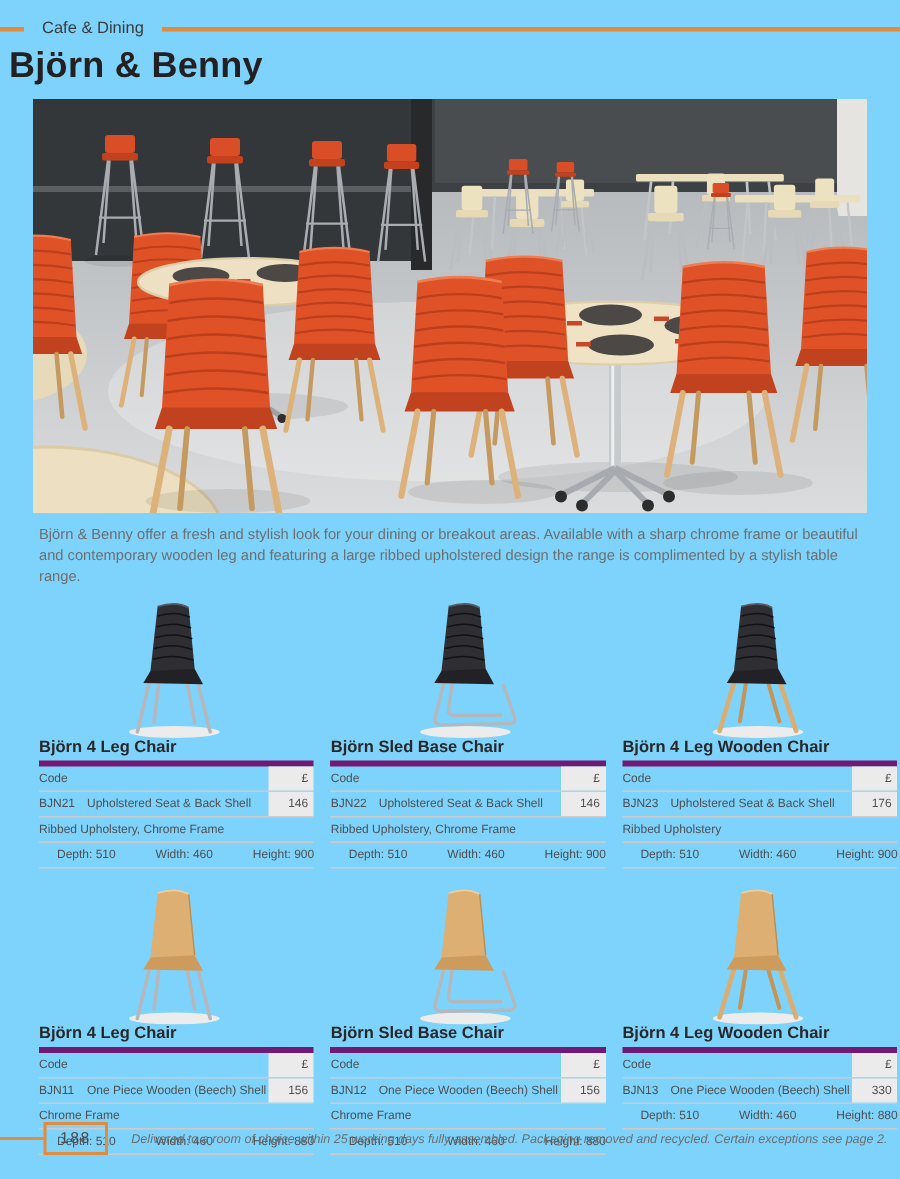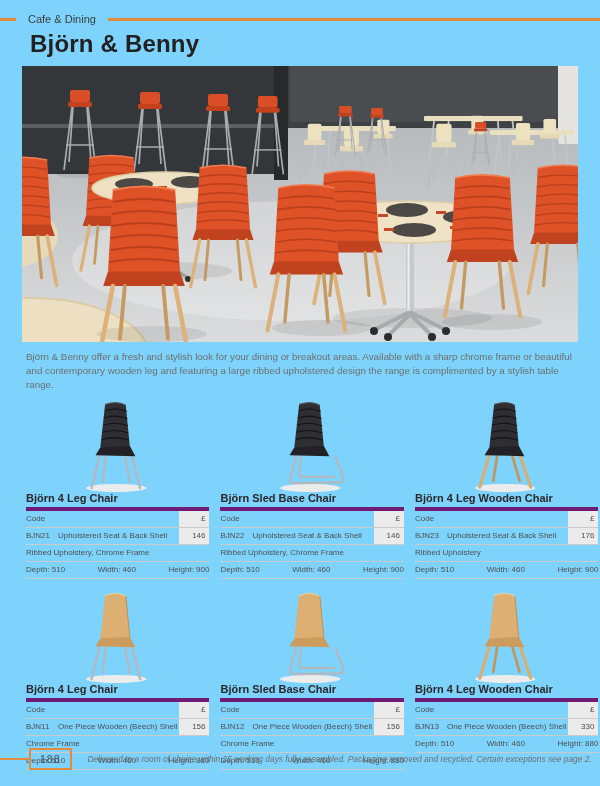--- a/index.html
+++ b/index.html
@@ -4,42 +4,42 @@
 <style>
   * { margin:0; padding:0; box-sizing:border-box; }
   body { background:#fff; font-family:"Liberation Sans","DejaVu Sans",sans-serif; }
   .page { position:relative; width:600px; height:786px; background:#7dd3fc; overflow:hidden; }
 
   
   .topbar { display:flex; align-items:center; margin-top:13px; }
   .topbar .dash { width:16px; height:3px; background:#E28B3C; }
   .topbar .cat { font-size:11px; color:#3B3B3B; margin:0 12px; white-space:nowrap; }
   .topbar .rule { flex:1; height:3px; background:#E28B3C; }
-  h1.title { font-size:24px; font-weight:bold; color:#232021; margin:5px 0 8px 30px; letter-spacing:0.2px; }
+  h1.title { font-size:24px; font-weight:bold; color:#232021; margin:5px 0 8px 6px; letter-spacing:0.2px; }
 
   
   .hero { margin:0 22px; height:276px; overflow:hidden; background:#C9CCCE; }
 
   
   .intro { margin:8px 26px 0 26px; font-size:9.8px; color:#6E6E6E; line-height:1.45; }
 
   
   .grid { display:grid; grid-template-columns:repeat(3,1fr); column-gap:11px; row-gap:9px; margin:4px 25px 0 26px; }
   .card {}
   .chair-img { height:95px; display:flex; justify-content:center; align-items:flex-end; }
   .card h3 { font-size:11px; font-weight:bold; color:#2A2728; padding-bottom:3px; border-bottom:4px solid #701a75; }
   .spec { font-size:8px; color:#4F4F4F; }
   .row { display:flex; align-items:stretch; min-height:17px; border-bottom:1px solid #CBCBCB; }
   .row .cell { display:flex; align-items:center; }
   .grow { flex:1; }
   .price { width:30px; background:#EBEBEB; justify-content:flex-end; padding-right:4px; }
   .code-cell { width:32px; }
   .shell-cell { flex:1; padding-right:2px; white-space:nowrap; }
   .dims { justify-content:space-between; }
-  .dims .cell { padding:0; }
+  .dims .cell { padding:0;margin-left:12px; }
 
   
   .footer { position:absolute; left:0; bottom:16px; width:100%; display:flex; align-items:center; }
   .footer .fline { width:29px; height:2px; background:#E28B3C; }
   .pageno { border:2px solid #E28B3C; padding:3px 9px; font-size:10.5px; color:#4C4C4C; letter-spacing:1px; margin-right:16px; }
   .note { font-size:8.4px; color:#6E6E6E;font-style:italic; }
 </style>
 </head>
 <body>
 

